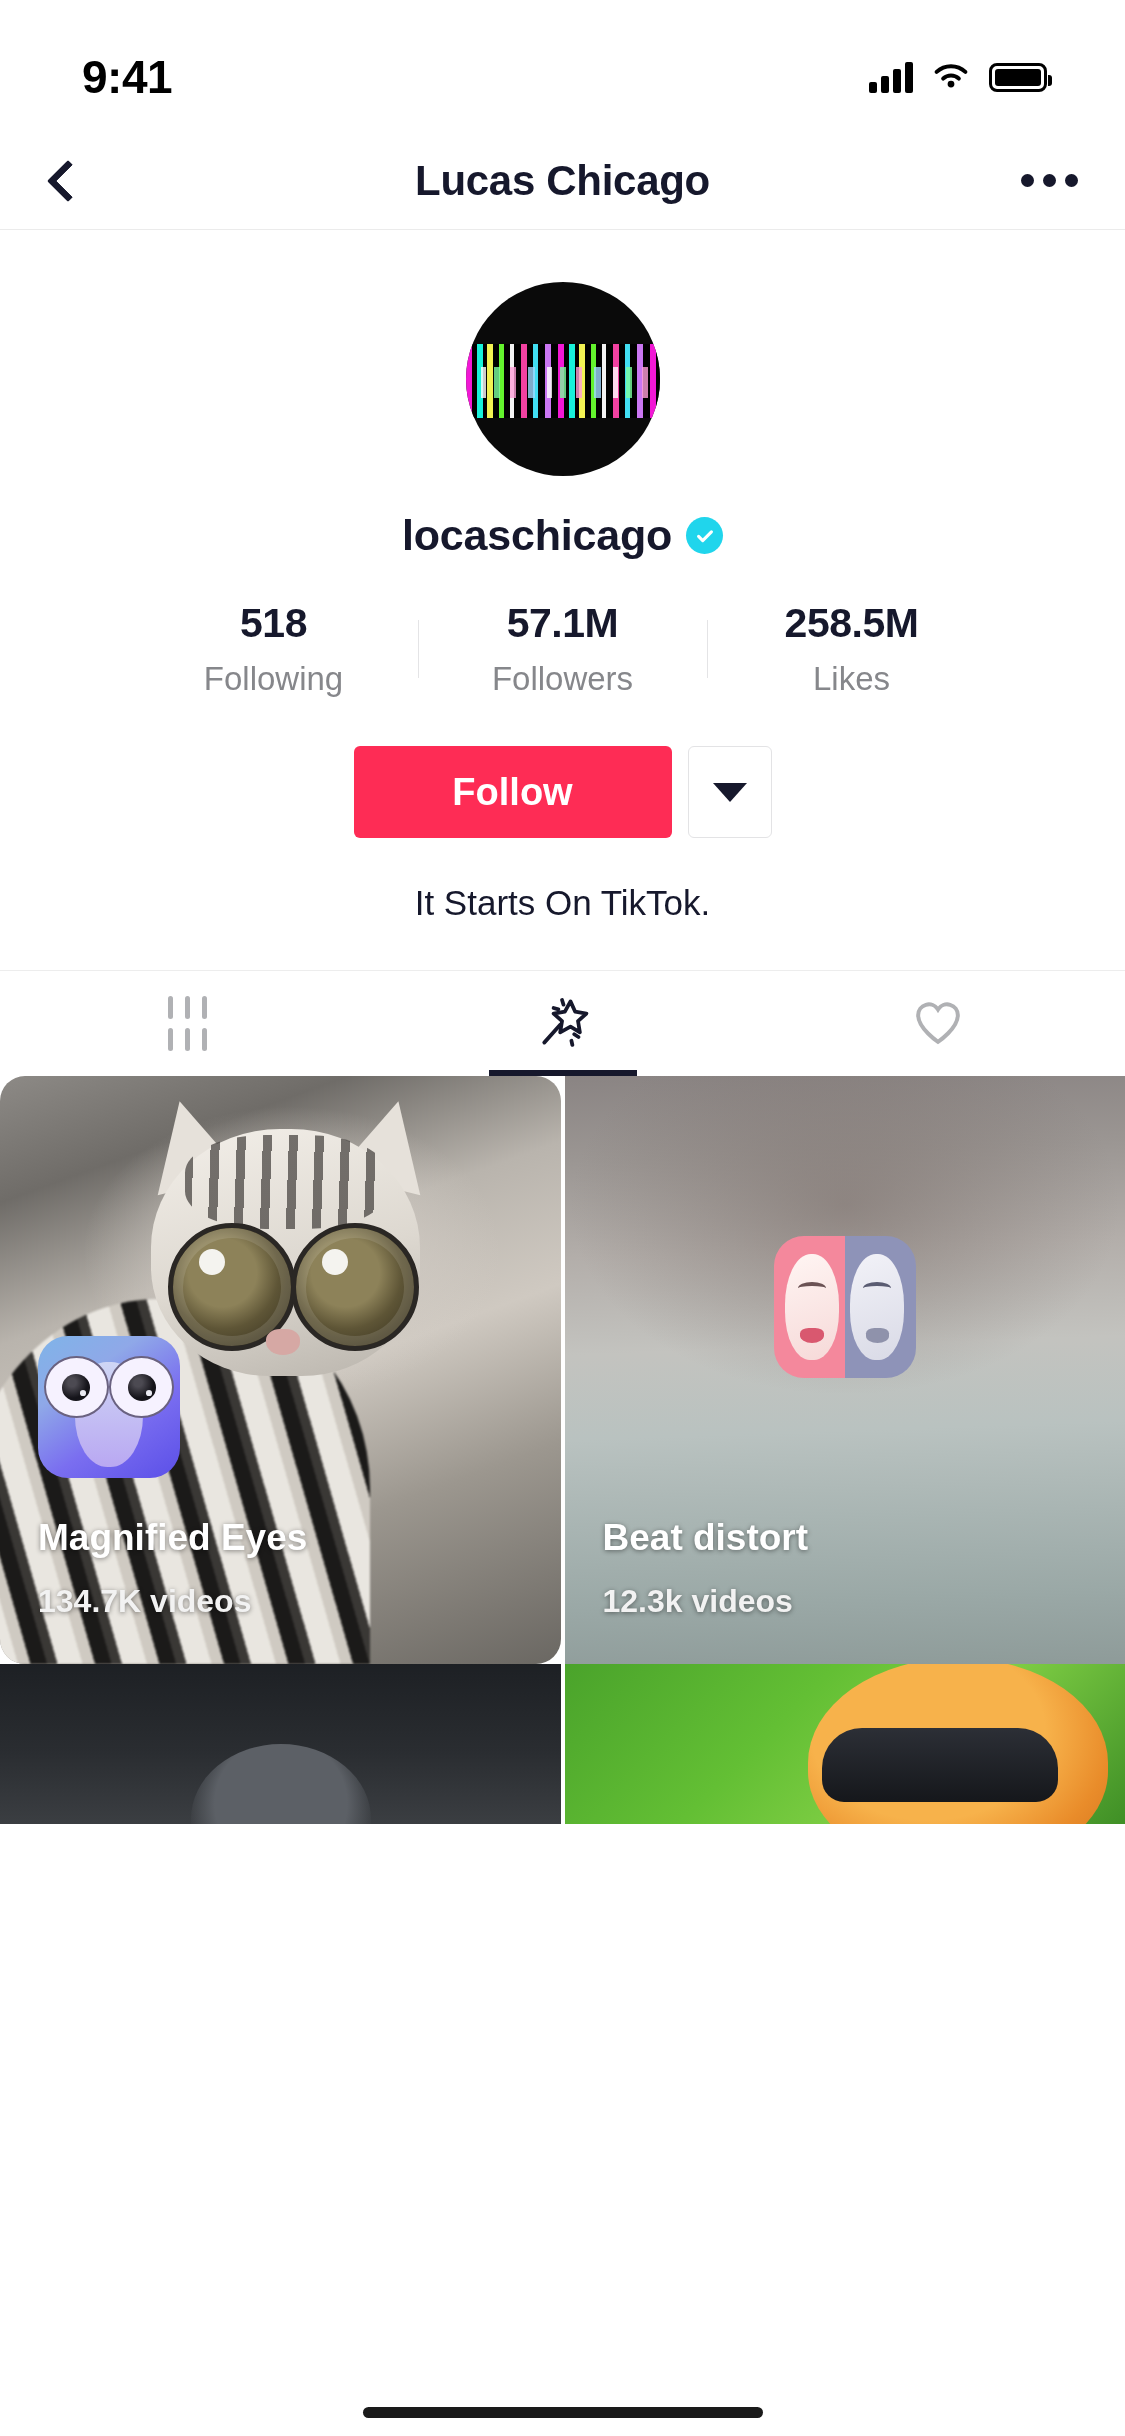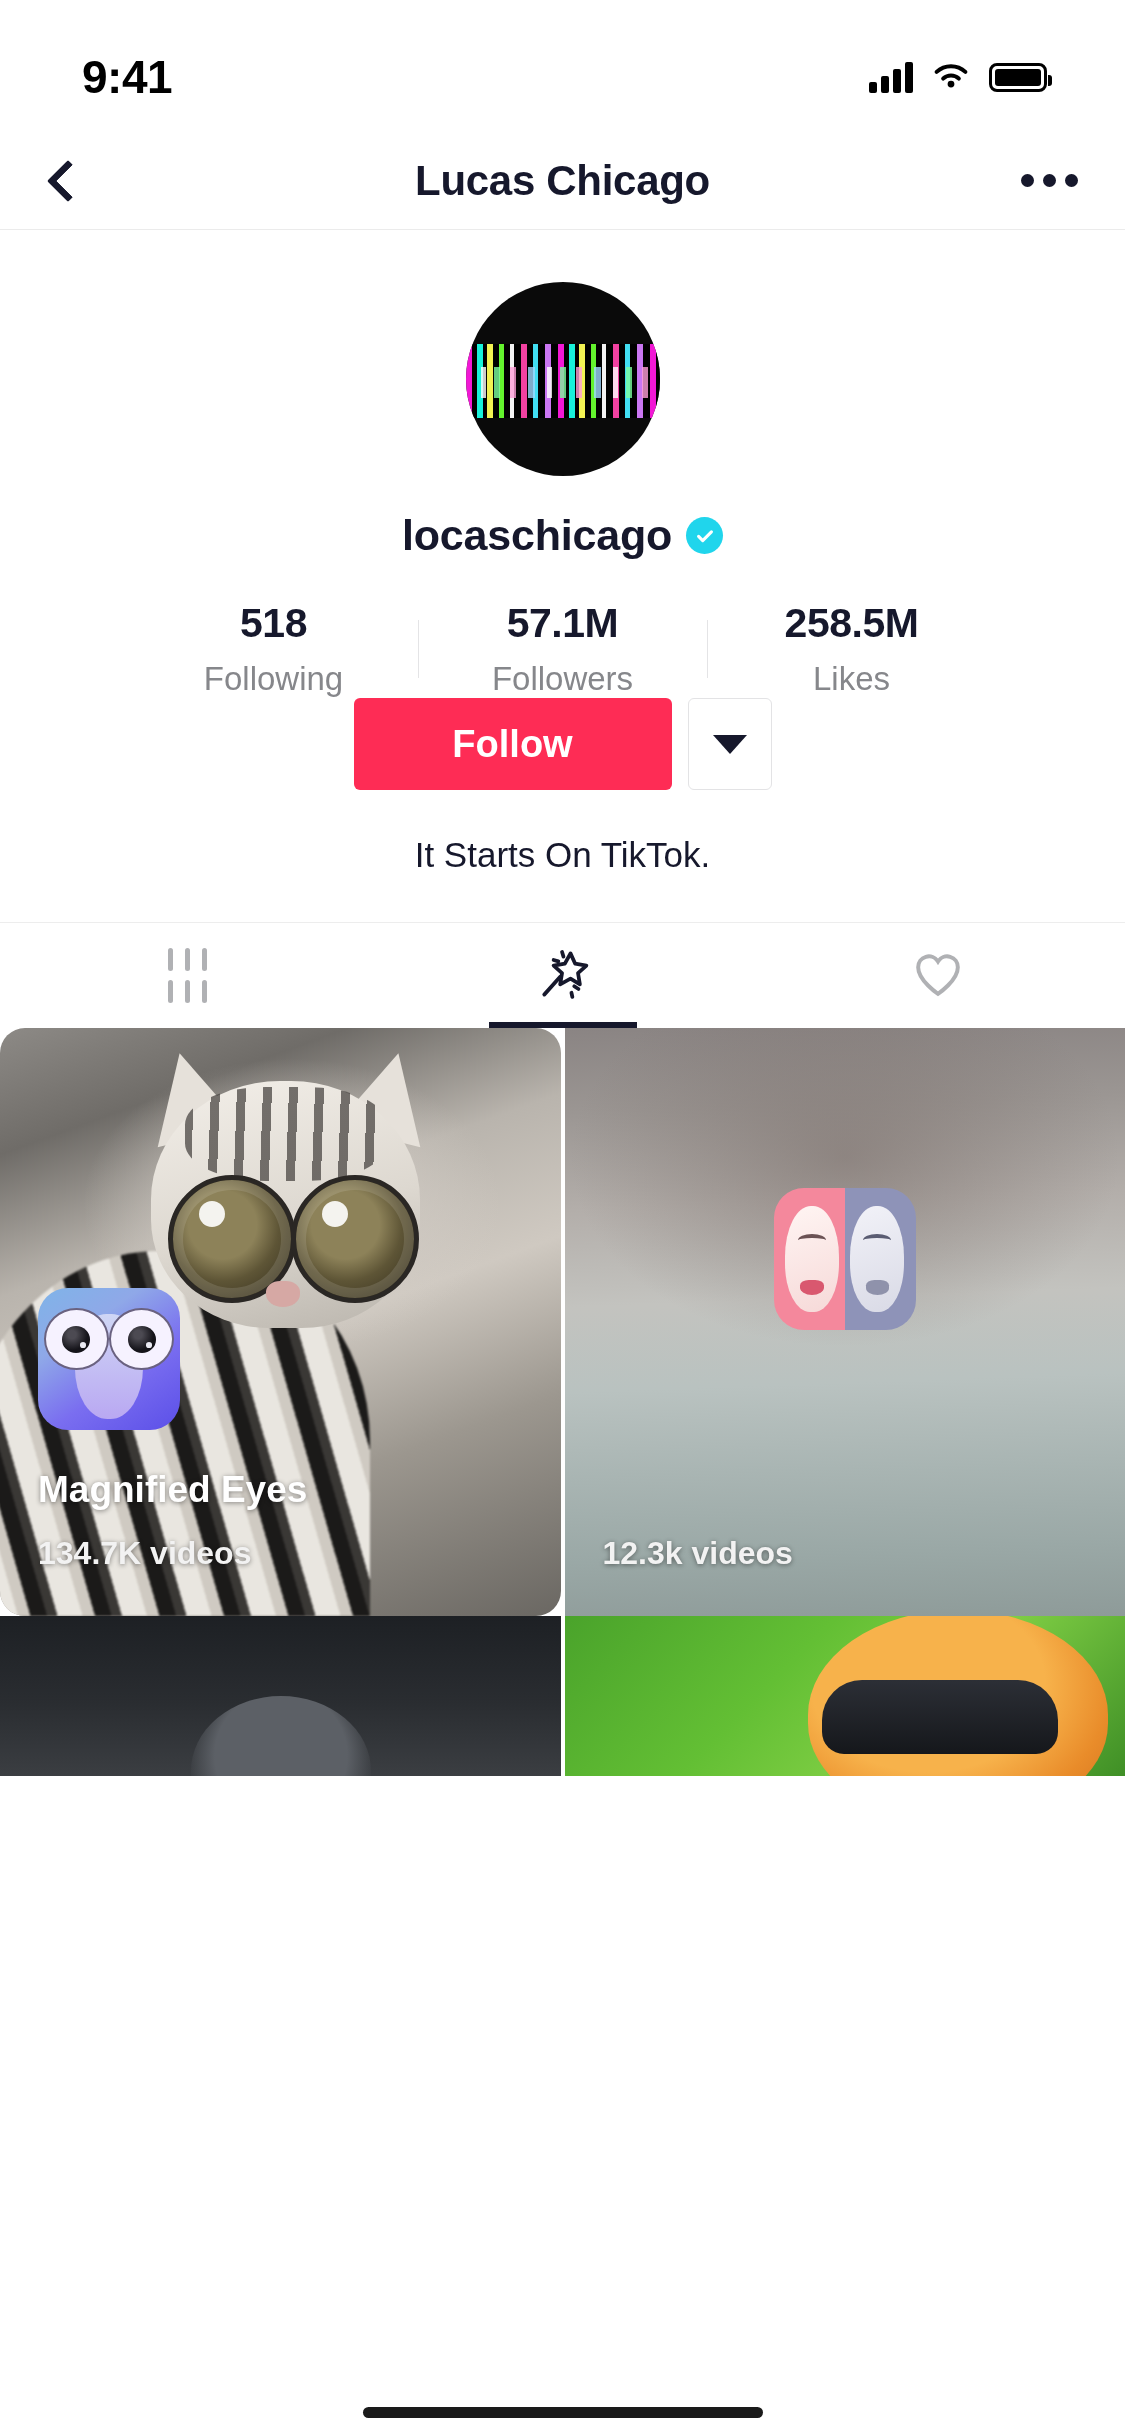--- a/index.html
+++ b/index.html
@@ -109,21 +109,21 @@
   .stats {
     margin-top:40px; display:flex; align-items:center; justify-content:center;
     width:100%;
   }
   .stat { width:288px; display:flex; flex-direction:column; align-items:center; }
   .stat-num { font-size:41px; font-weight:700; color:#16182c; letter-spacing:-0.5px; }
   .stat-label { margin-top:13px; font-size:33px; color:#86878b; font-weight:400; }
   .stat-div { width:1px; height:58px; background:#e4e4e6; }
 
   .actions {
-    display:flex; align-items:center; gap:16px;
+    margin-top:48px; display:flex; align-items:center; gap:16px;
   }
   .follow-btn {
     width:318px; height:92px; border-radius:6px;
     display:flex; align-items:center; justify-content:center;
     color:#fff; font-size:38px; font-weight:600; border:none;
     font-family:inherit; cursor:pointer;
   }
   .dropdown-btn {
     width:84px; height:92px; border-radius:6px;
     border:1.5px solid #e3e3e5; background:#fff;
@@ -463,20 +463,21 @@
         <div class="brow"></div>
           <div class="lip"></div>
       </div>
       <div class="face r">
         <div class="brow"></div>
           <div class="lip"></div>
       </div>
     </div>
 
     <div class="card-meta">
+      <div class="card-title">Beat distort</div>
       <div class="card-count">12.3k videos</div>
     </div>
   </div>
 </div>
 
 <div class="row2">
   <div class="peek-dark"></div>
   <div class="peek-green">
     <div class="orange"></div>
     <div class="shades"></div>

